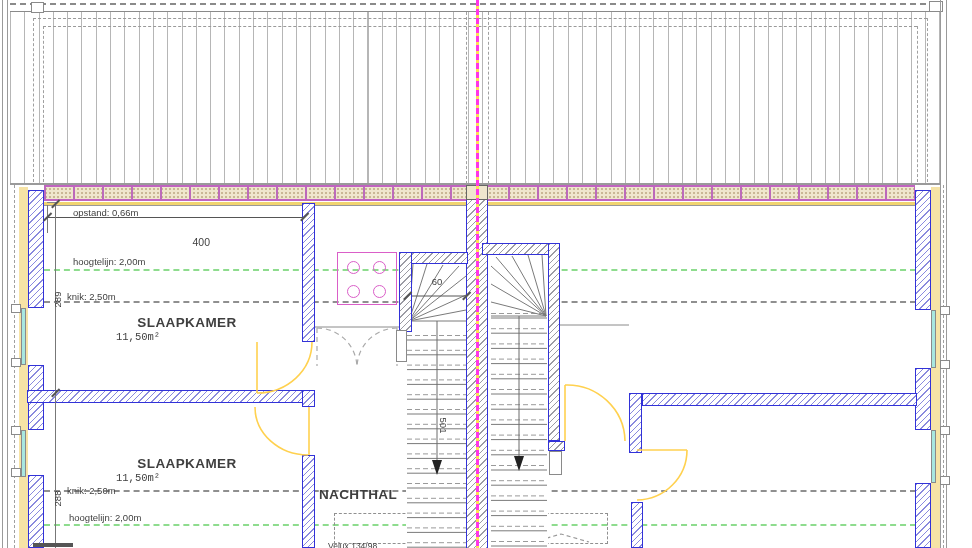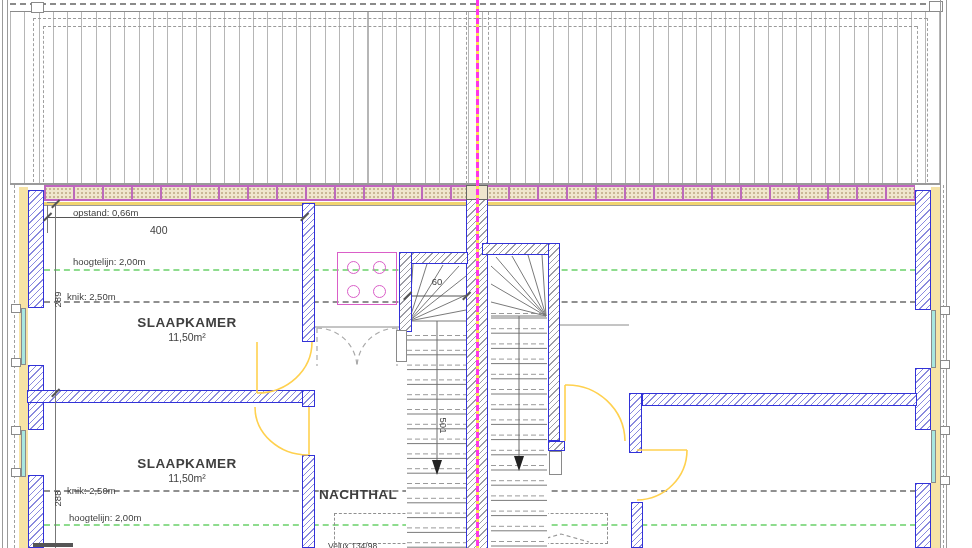--- a/index.html
+++ b/index.html
@@ -13,21 +13,21 @@
   
   .wG{background-color:#fff;
       background-image:repeating-linear-gradient(135deg,#9c9ca4 0 1px,rgba(0,0,0,0) 1px 4.5px);
       border:1.5px solid #3232d8;box-sizing:border-box;}
   .dashG{border-top:2px dashed #8edc8e;}
   .dashK{border-top:2px dashed #8f8f8f;}
   .dashV{border-left:1px dashed #a0a0a0;}
   .solV{border-left:1.5px solid #9a9a9a;}
   .txt{font-size:9.5px;color:#3f3f3f;white-space:nowrap;}
   .rm{font-size:13.5px;font-weight:700;color:#3f3f3f;letter-spacing:.4px;text-align:center;}
-  .ar{font-size:10.5px;color:#3f3f3f;text-align:center;}
+  .ar{font-size:10.5px;color:#3f3f3f;font-family:Liberation Mono, monospace;}
   .vtx{font-size:9.5px;color:#3f3f3f;white-space:nowrap;width:24px;text-align:center;
        transform:rotate(-90deg);transform-origin:center;}
   .vtx2{font-size:9.5px;color:#3f3f3f;white-space:nowrap;width:24px;text-align:center;
        transform:rotate(90deg);transform-origin:center;}
   .tick{width:11px;height:1.5px;background:#555;transform:rotate(-45deg);}
   .frame{background:#fff;border:1px solid #8a8a8a;box-sizing:border-box;}
   .cyan{background:#a8e7e0;border:1px solid #8a8a8a;box-sizing:border-box;}
   .yel{background:#f6e3a6;}
   svg{position:absolute;left:0;top:0;pointer-events:none;}
   .circ{border:1.5px solid #da5ec8;border-radius:50%;width:13px;height:13px;box-sizing:border-box;}
@@ -254,21 +254,21 @@
   <div class="a tick" style="left:42px;top:216px;"></div>
   <div class="a tick" style="left:299px;top:216px;"></div>
   <div class="a" style="left:55px;top:204px;width:0;height:344px;border-left:1px solid #777;"></div>
   <div class="a tick" style="left:50px;top:203px;"></div>
   <div class="a tick" style="left:50px;top:392px;"></div>
   <div class="a tick" style="left:402px;top:295px;"></div>
   <div class="a tick" style="left:461px;top:295px;"></div>
   <div class="a" style="left:33px;top:543px;width:40px;height:3.5px;background:#555;"></div>
 
   <div class="a txt" style="left:73px;top:207px;">opstand: 0,66m</div>
-  <div class="a txt" style="left:150px;top:224px;width:60px;text-align:left;font-size:10.5px;">400</div>
+  <div class="a txt" style="left:150px;top:236px;width:60px;text-align:right;font-size:10.5px;">400</div>
   <div class="a txt" style="left:73px;top:256px;">hoogtelijn: 2,00m</div>
   <div class="a txt" style="left:67px;top:291px;">knik: 2,50m</div>
   <div class="a vtx" style="left:45px;top:294px;">289</div>
   <div class="a vtx" style="left:45px;top:493px;">288</div>
 
   <div class="a rm" style="left:116px;top:315px;width:142px;">SLAAPKAMER</div>
   <div class="a ar" style="left:116px;top:331px;width:142px;">11,50m²</div>
   <div class="a rm" style="left:116px;top:456px;width:142px;">SLAAPKAMER</div>
   <div class="a ar" style="left:116px;top:472px;width:142px;">11,50m²</div>
   <div class="a rm" style="left:315px;top:487px;width:86px;">NACHTHAL</div>

